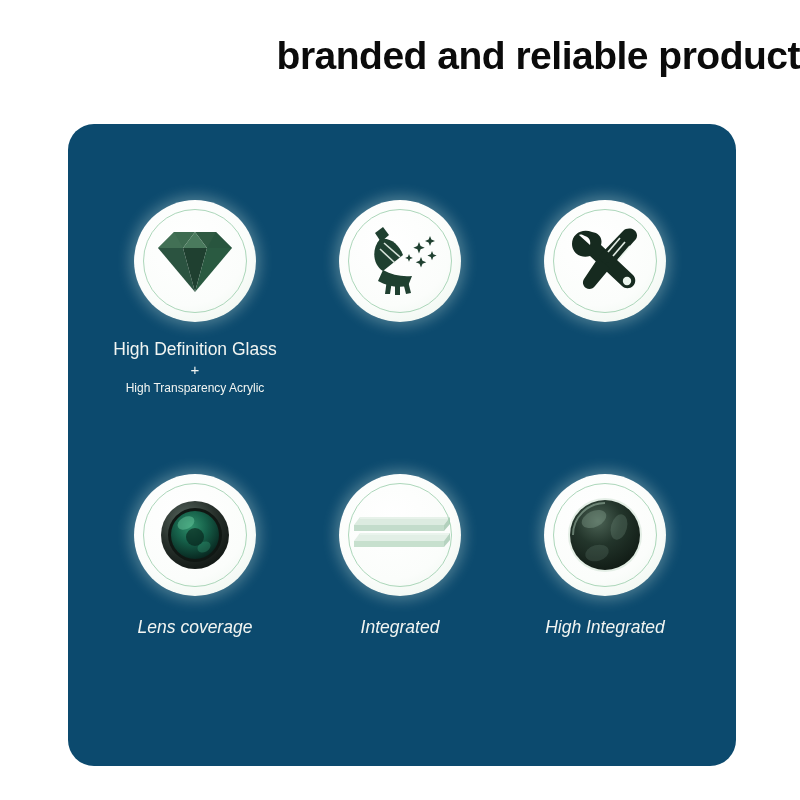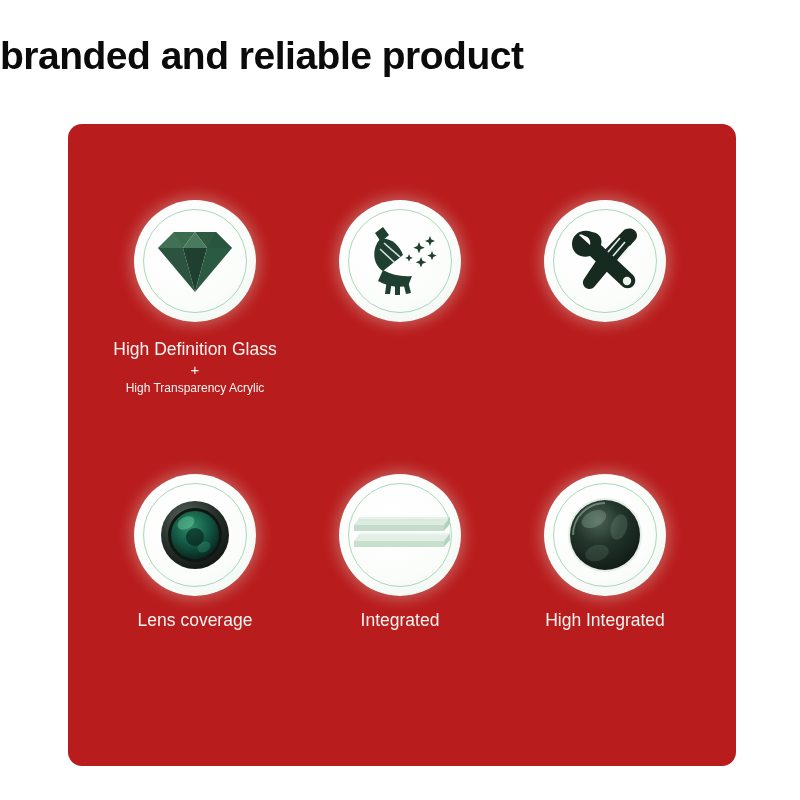--- a/index.html
+++ b/index.html
@@ -8,35 +8,35 @@
     background:#ffffff;
     font-family:"Liberation Sans", sans-serif;
     overflow:hidden;
   }
   .page{position:relative;width:800px;height:800px;}
 
   
   .title{
     position:absolute;
     left:0;top:34px;width:800px;
-    text-align:left;
+    text-align:right;
     font-size:39px;
     font-weight:bold;
     letter-spacing:-0.5px;
     color:#0b0b0b;
     white-space:nowrap;
   }
 
   
   .panel{
     position:absolute;
     left:68px;top:124px;
     width:668px;height:642px;
-    background:#b91c1c;
-    border-radius:14px;
+    background:#0c4a6e;
+    border-radius:26px;
   }
 
   .grid{
     position:absolute;
     left:0;top:0;width:100%;height:100%;
   }
 
   .cell{
     position:absolute;
     width:206px;
@@ -82,21 +82,21 @@
     display:block;
     font-size:15px;
     line-height:17px;
     margin:1px 0 1px 0;
   }
   .label .sub{
     display:block;
     font-size:12px;
     line-height:19px;
   }
-  .cell.r2 .label{margin-top:13px;}
+  .cell.r2 .label{margin-top:20px;font-style:italic;}
 </style>
 </head>
 <body>
 
 <div class="page">
 
   <div class="title">branded and reliable product</div>
 
   <div class="panel">
     <div class="grid">

